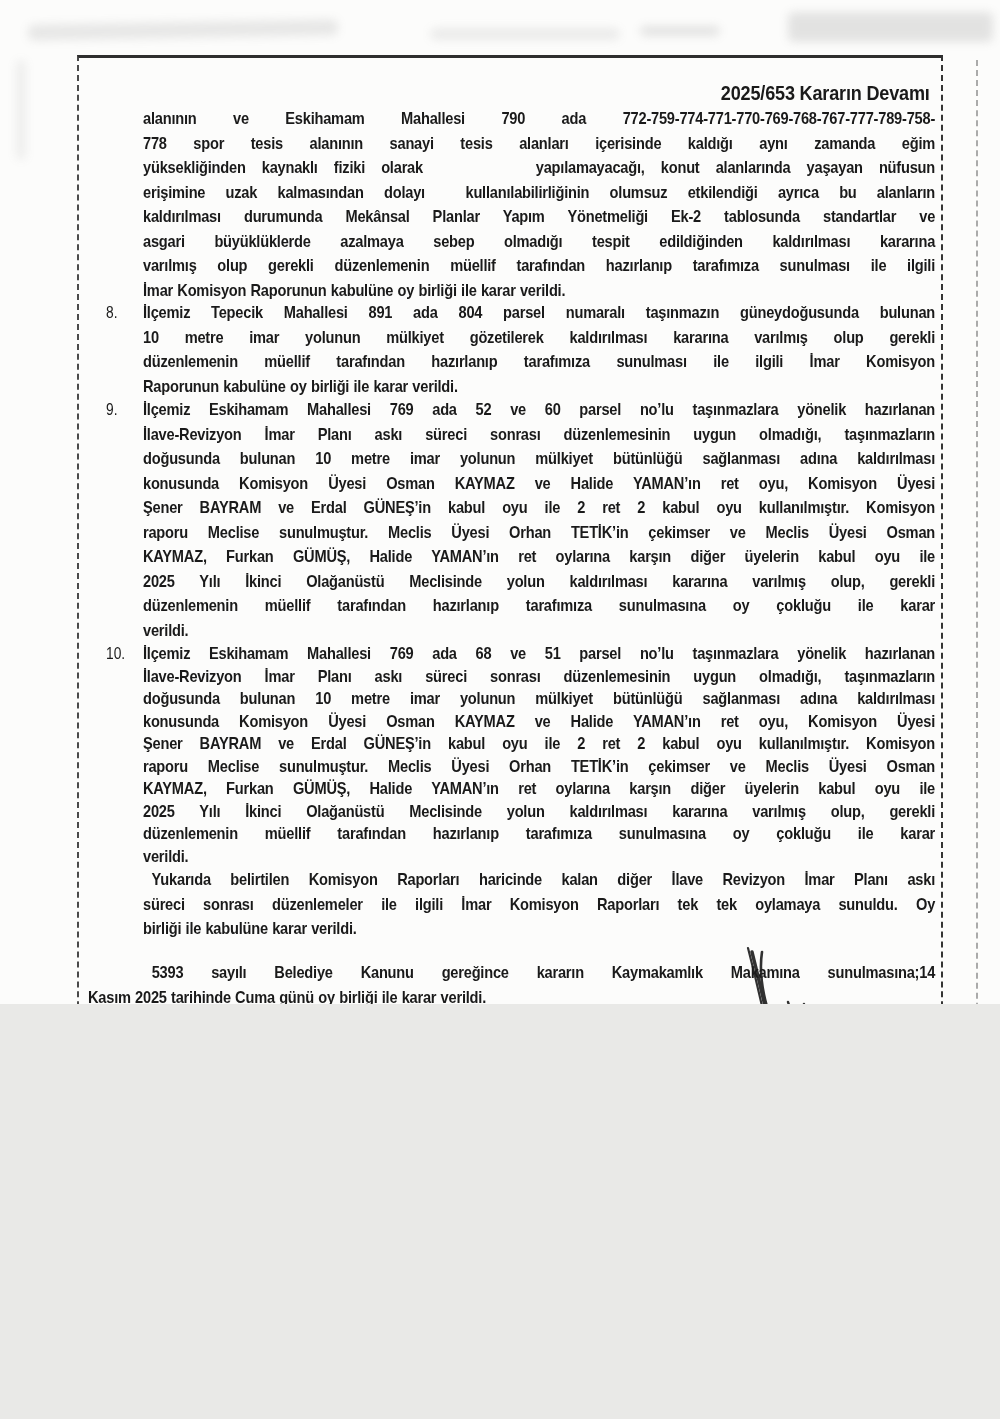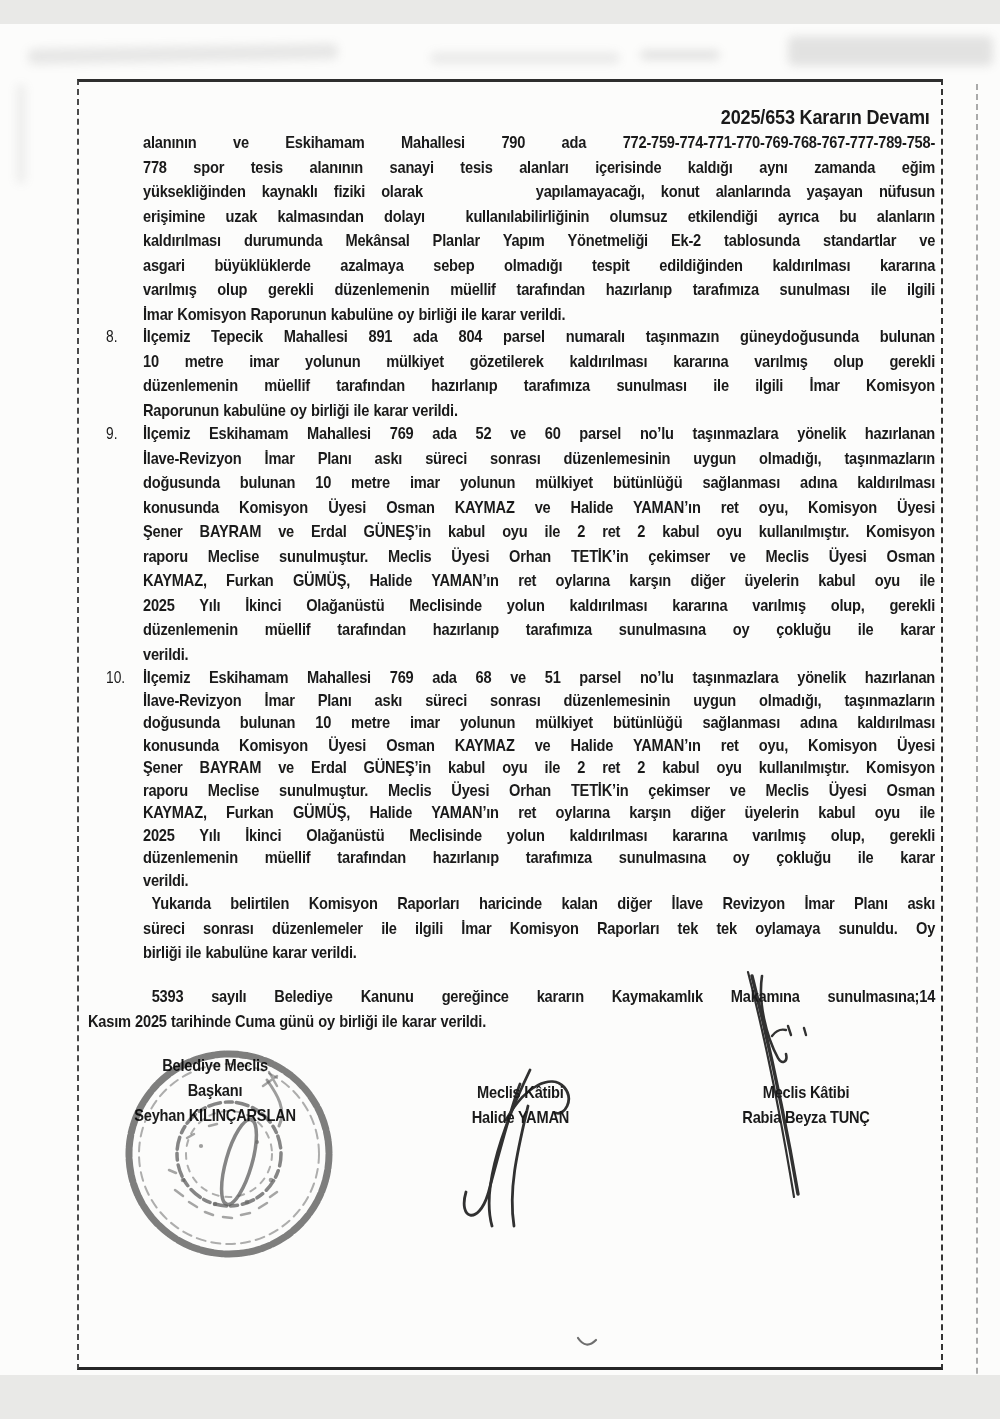--- a/index.html
+++ b/index.html
@@ -1,22 +1,21 @@
 <!DOCTYPE html>
 <html lang="tr"><head>
 <meta charset="utf-8">
 <style>
   * { margin:0; padding:0; box-sizing:border-box; }
   html,body { background:#e9e9e7; }
   .page {
-    position:relative; width:1000px; height:1351px;
+    position:relative; width:1000px; height:1004px;
     background:#fcfcfb; overflow:hidden;
     font-family:"Liberation Sans", sans-serif;
     color:#1a1a1a;
-    margin-top:24px;
   }
 
   
   .noise { position:absolute; background:#8a8a8a; border-radius:6px; filter:blur(5px); }
   .n1 { left:28px;  top:22px; width:310px; height:16px; opacity:.18; transform:rotate(-1deg); }
   .n2 { left:430px; top:28px; width:190px; height:12px; opacity:.15; }
   .n3 { left:640px; top:26px; width:80px;  height:10px; opacity:.22; }
   .n4 { left:788px; top:12px; width:205px; height:30px; opacity:.22; }
   .n5 { left:16px;  top:60px; width:10px;  height:100px; opacity:.12; }
   .edge-dash-right { position:absolute; left:976px; top:60px; height:1350px; width:0;

